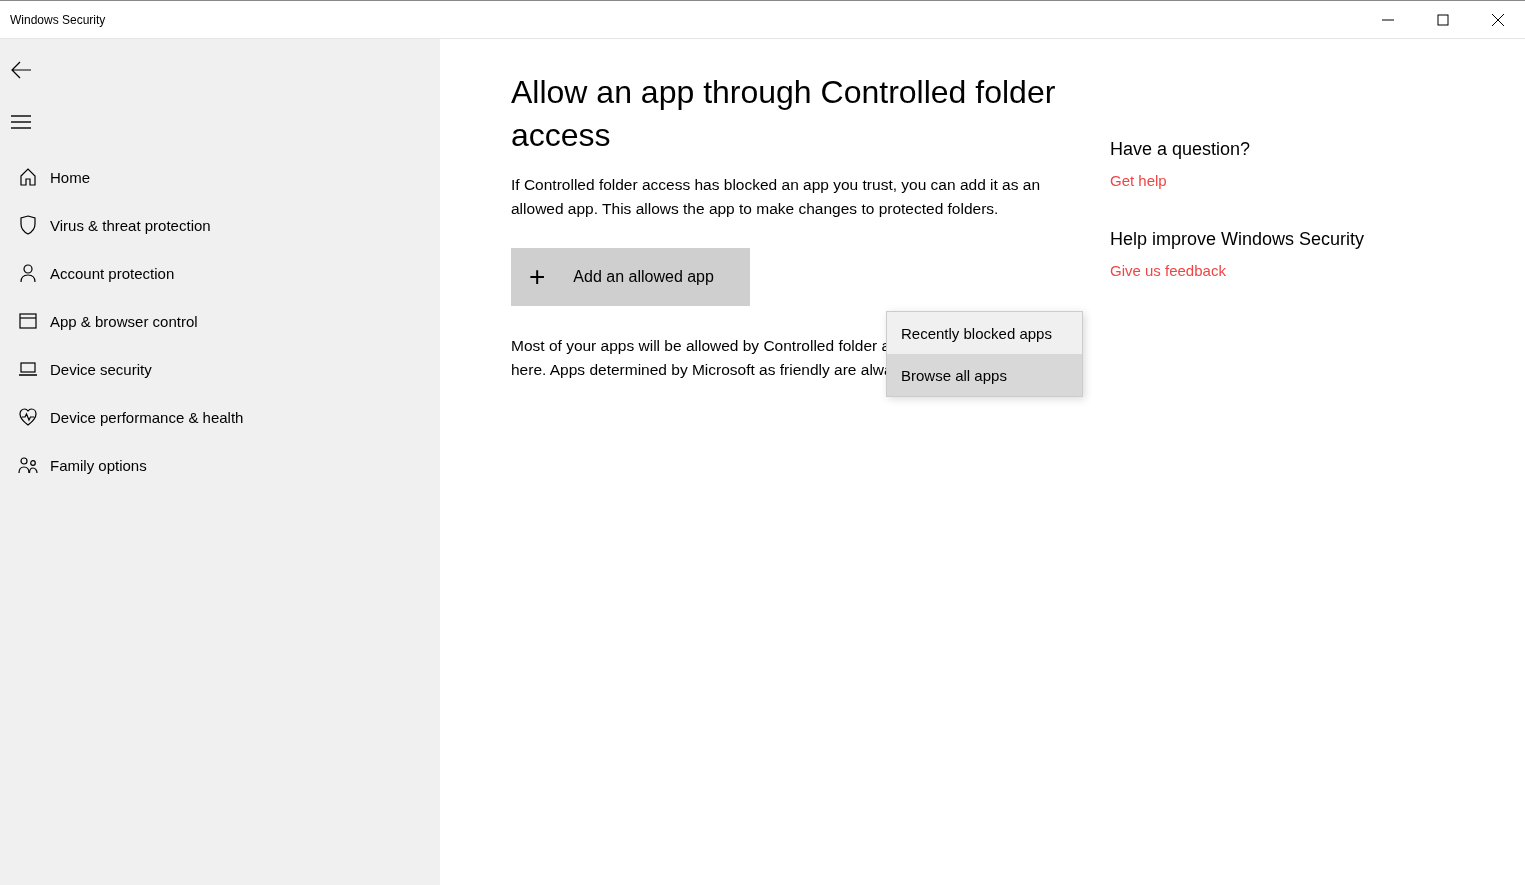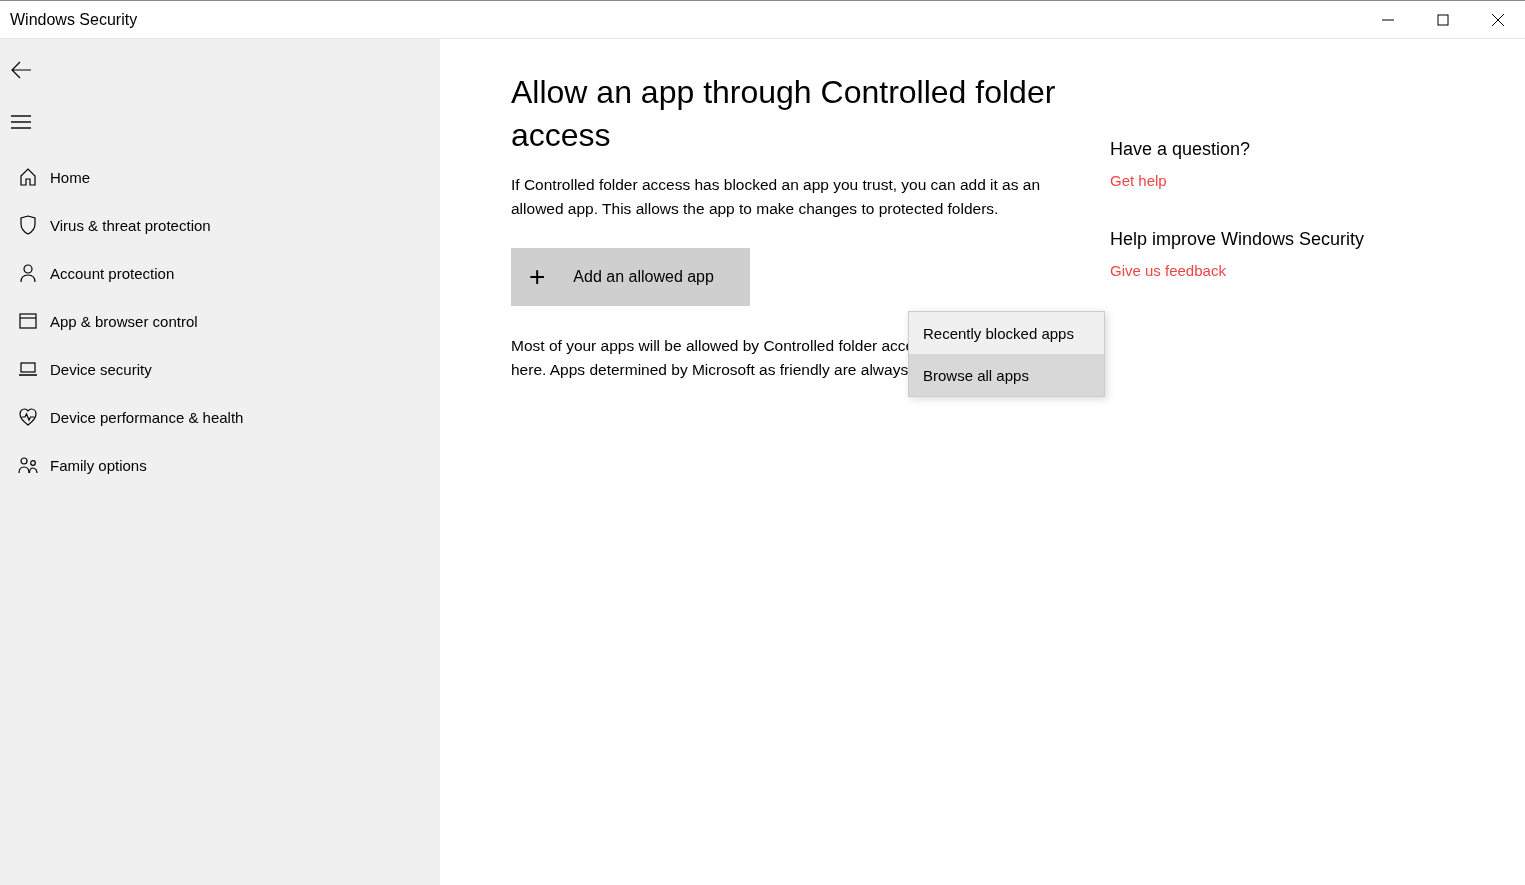--- a/index.html
+++ b/index.html
@@ -1,19 +1,19 @@
 <!DOCTYPE html>
 <html><head>
   <meta charset="utf-8">
   <style>
     * { margin: 0; padding: 0; box-sizing: border-box; font-family: 'Segoe UI', Tahoma, Geneva, sans-serif; }
     body { width: 1525px; height: 885px; background: #fff; overflow: hidden; }
     
     .titlebar { height: 39px; border-top: 1px solid #888; border-bottom: 1px solid #e5e5e5; display: flex; align-items: center; justify-content: space-between; padding-left: 10px; }
-    .titlebar-title { font-size: 16px; color: #000; }
+    .titlebar-title { font-size: 12px; color: #000; }
     .titlebar-controls { display: flex; height: 100%; }
     .titlebar-btn { width: 55px; height: 100%; display: flex; align-items: center; justify-content: center; cursor: default; }
     .titlebar-btn svg { width: 12px; height: 12px; }
     
     .container { display: flex; height: calc(100% - 39px); }
     
     .sidebar { width: 440px; background: #f0f0f0; padding-top: 10px; }
     .sidebar-icon-btn { width: 42px; height: 42px; display: flex; align-items: center; justify-content: center; margin-bottom: 10px; cursor: default; }
     .sidebar-items { margin-top: 10px; }
     .sidebar-item { display: flex; align-items: center; height: 48px; padding-left: 6px; cursor: default; }
@@ -24,21 +24,21 @@
     .content { width: 670px; padding-left: 71px; padding-right: 20px; position: relative; }
     .page-title { font-size: 32px; font-weight: 500; line-height: 1.35; color: #000; margin-bottom: 16px; }
     .page-desc { font-size: 15.5px; color: #000; line-height: 1.5; margin-bottom: 28px; }
     
     .add-btn { display: flex; align-items: center; background: #cfcfcf; border: none; height: 58px; padding: 0 36px 0 18px; cursor: default; margin-bottom: 28px; }
     .add-btn .plus { font-size: 28px; font-weight: 300; margin-right: 28px; color: #000; }
     .add-btn .label { font-size: 16px; color: #000; }
     
     .sub-desc { font-size: 15.5px; color: #000; line-height: 1.55; }
     
-    .dropdown { position: absolute; left: 468px; top: 240px; width: 197px; background: #f0f0f0; border: 1px solid #ccc; box-shadow: 2px 2px 8px rgba(0,0,0,0.15); }
+    .dropdown { position: absolute; left: 446px; top: 240px; width: 197px; background: #f0f0f0; border: 1px solid #ccc; box-shadow: 2px 2px 8px rgba(0,0,0,0.15); }
     .dropdown-item { height: 42px; display: flex; align-items: center; padding-left: 14px; font-size: 15px; color: #000; cursor: default; }
     .dropdown-item.hover { background: #d8d8d8; }
     
     .right-panel { flex: 1; padding-left: 0px; padding-top: 68px; padding-right: 46px; }
     .panel-section { margin-bottom: 40px; }
     .panel-heading { font-size: 18px; font-weight: 500; color: #000; margin-bottom: 12px; }
     .panel-text { font-size: 15px; color: #000; line-height: 1.55; margin-bottom: 10px; }
     .panel-link { font-size: 15px; color: #ef4444; display: block; margin-bottom: 8px; cursor: default; }
   </style>
 </head>

